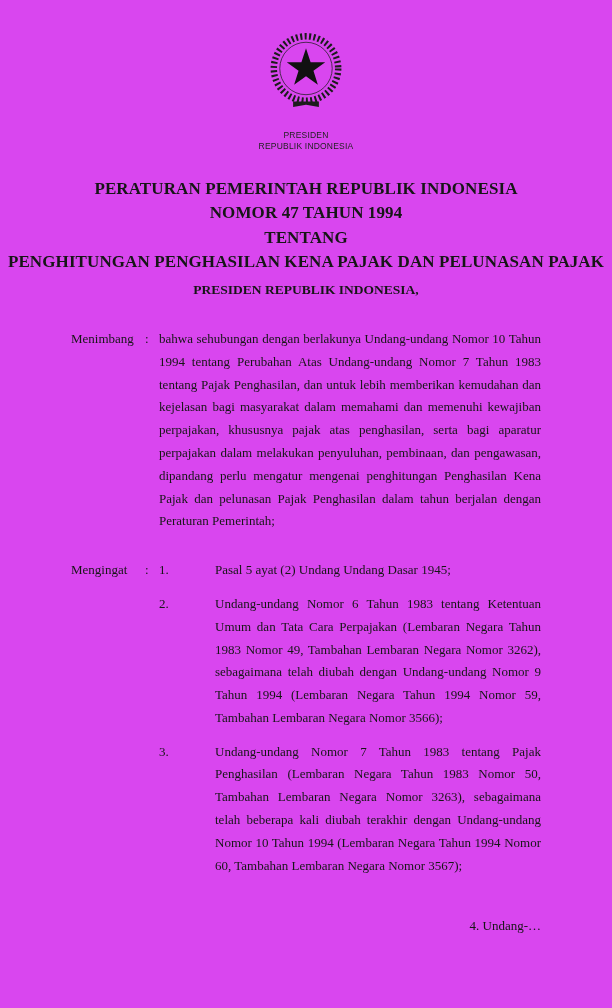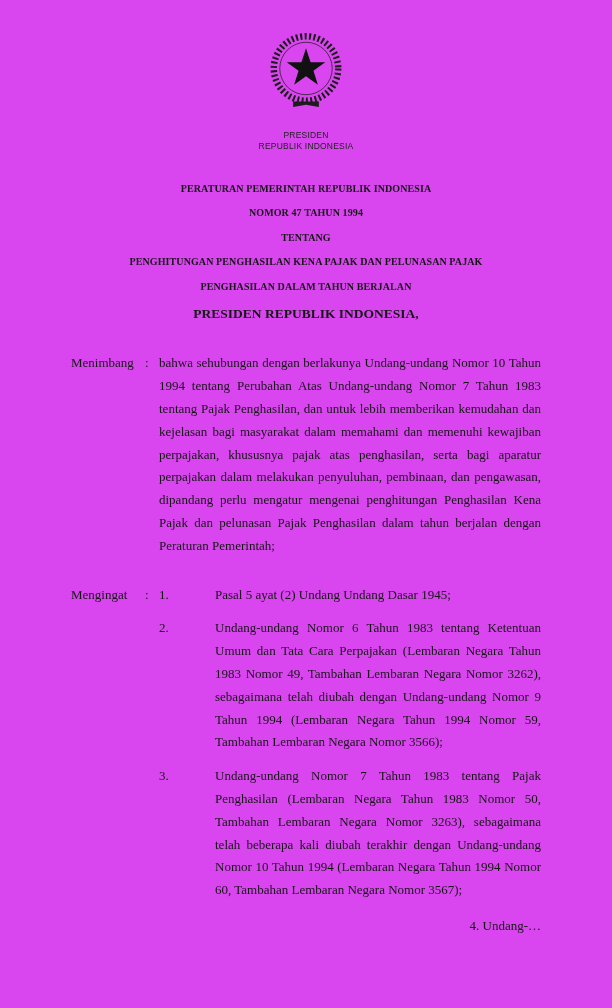--- a/index.html
+++ b/index.html
@@ -24,21 +24,21 @@
     letter-spacing: 0.2px;
     color: #222;
     margin-top: 4px;
   }
 
   
   .title-block {
     margin-top: 24px;
     text-align: center;
     font-weight: bold;
-    font-size: 10px;
+    font-size: 17px;
     line-height: 24.5px;
     letter-spacing: 0.1px;
   }
   .title-line { white-space: nowrap; }
   .salutation {
     margin-top: 7px;
     text-align: center;
     font-weight: bold;
     font-size: 13.5px;
   }
@@ -89,21 +89,20 @@
       <div>PRESIDEN</div>
       <div>REPUBLIK INDONESIA</div>
     </div>
   </div>
 
   <div class="title-block">
     <div class="title-line">PERATURAN PEMERINTAH REPUBLIK INDONESIA</div>
     <div class="title-line">NOMOR 47 TAHUN 1994</div>
     <div class="title-line">TENTANG</div>
     <div class="title-line">PENGHITUNGAN PENGHASILAN KENA PAJAK DAN PELUNASAN PAJAK</div>
-    <div class="title-line">PENGHASILAN DALAM TAHUN BERJALAN</div>
   </div>
 
   <div class="salutation">PRESIDEN REPUBLIK INDONESIA,</div>
 
   <div class="content">
 
     <div class="clause">
       <div class="clause-label">Menimbang</div>
       <div class="clause-colon">:</div>
       <div class="clause-body">

